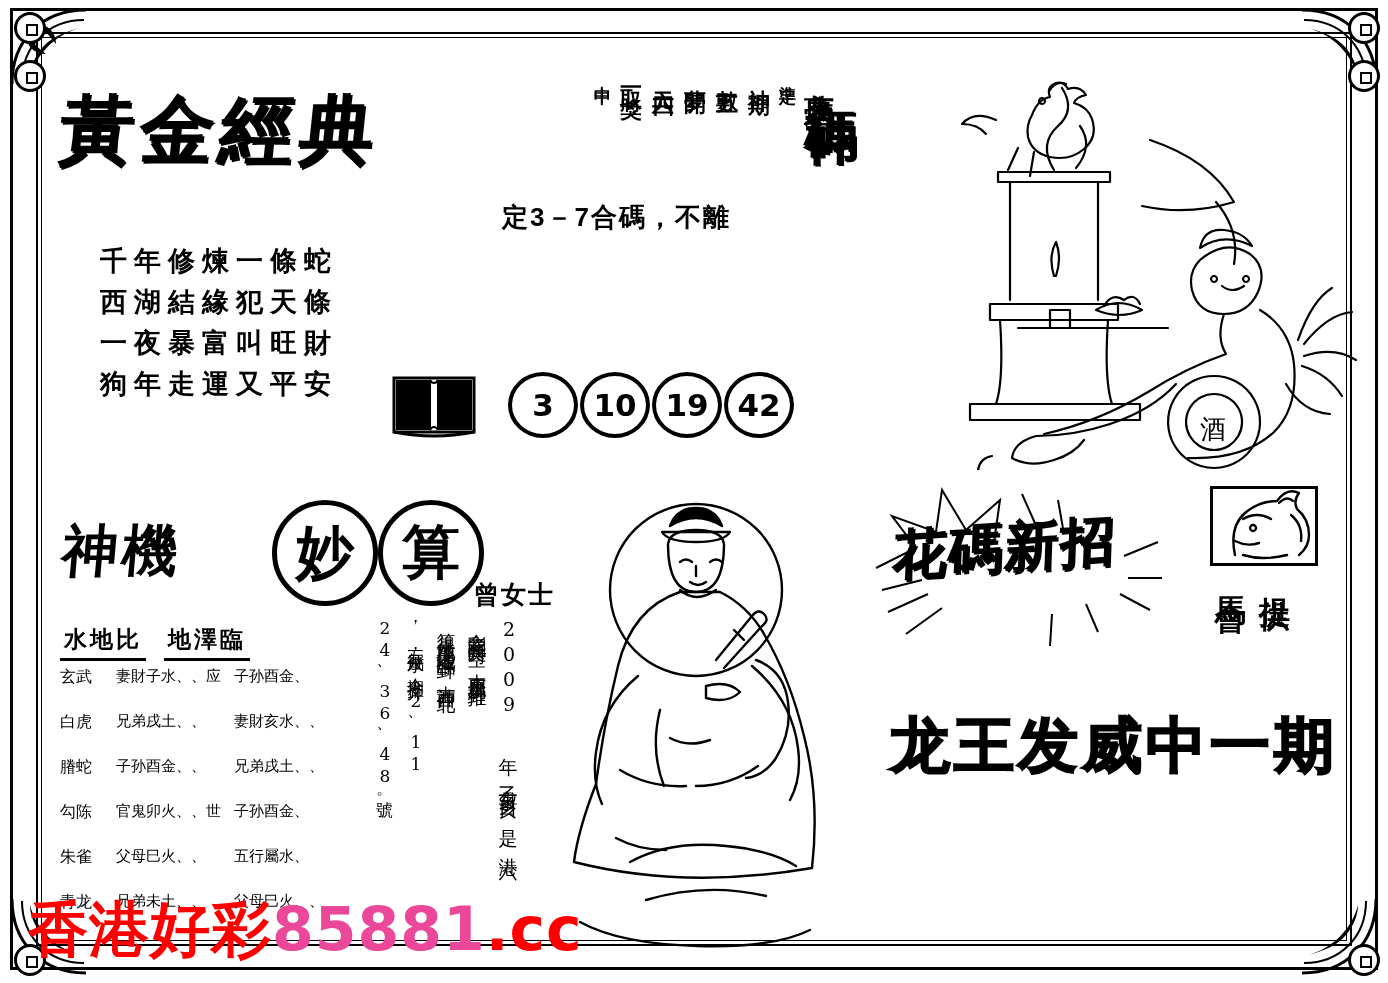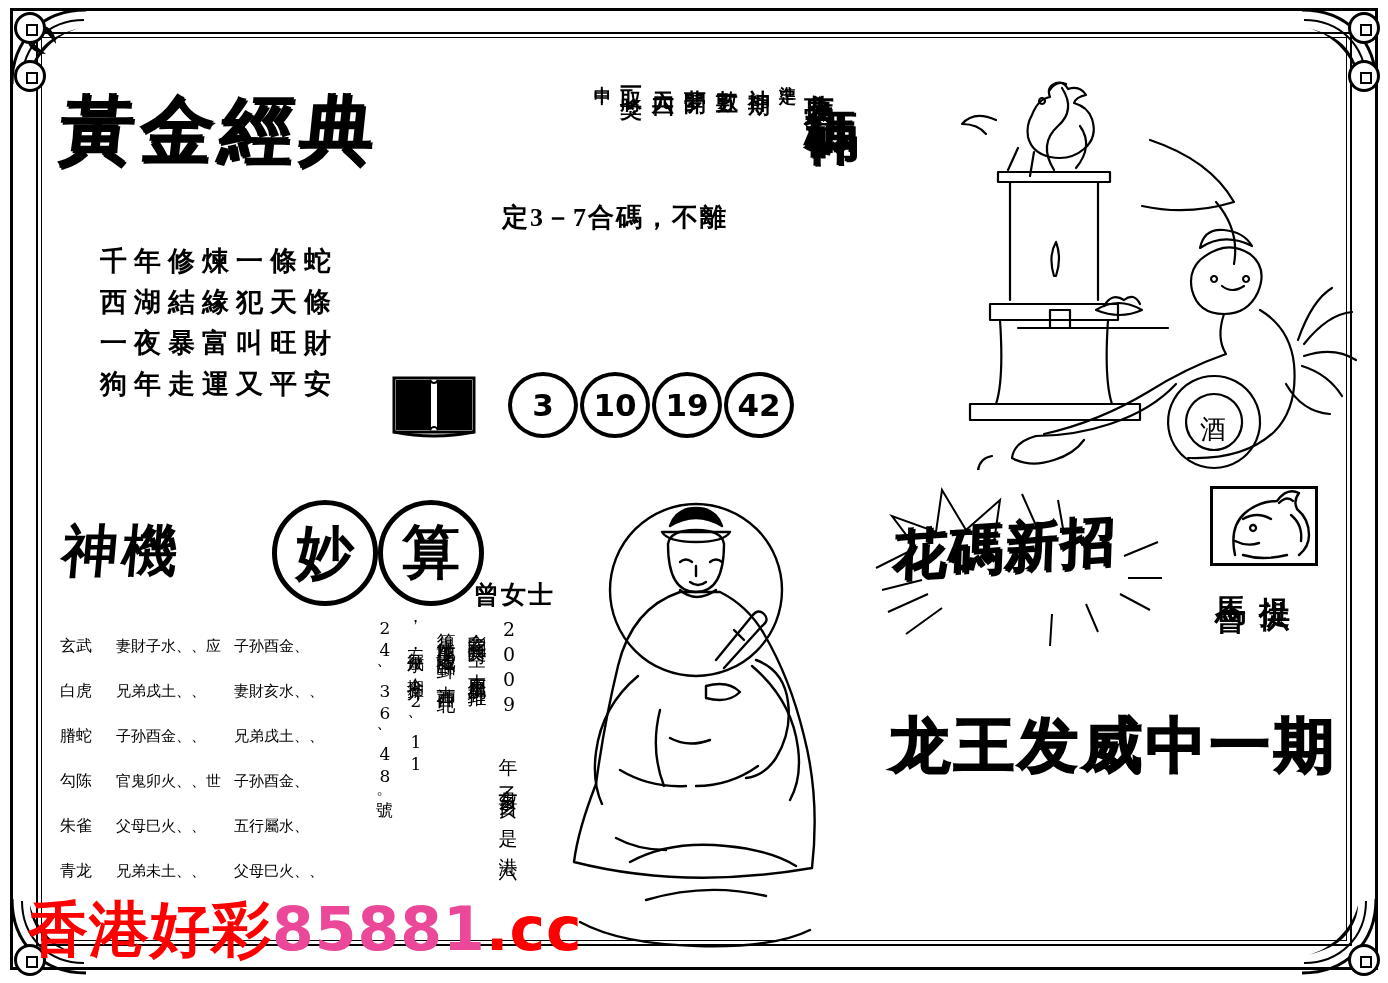--- a/index.html
+++ b/index.html
@@ -147,21 +147,21 @@
     font-weight: bold;
     font-size: 22px;
     letter-spacing: 4px;
     color: #111;
     filter: contrast(130%);
   }
   #stamp-block .col.small { font-size: 17px; letter-spacing: 2px; }
   #stamp-line {
     position: absolute;
     left: 2px; top: 128px;
-    font-family: Liberation Serif, serif;
+    font-family: Liberation Sans, sans-serif;
     font-weight: bold;
     font-size: 26px;
     letter-spacing: 2px;
     white-space: nowrap;
   }
   #password-row {
     position: absolute;
     left: 508px; top: 252px;
     font-family: "DejaVu Serif", serif;
     font-weight: bold;
@@ -246,21 +246,21 @@
     font-family: "DejaVu Serif", serif;
     font-weight: bold;
     font-size: 23px;
     letter-spacing: 3px;
     border-bottom: 3px solid #000;
     padding: 0 4px 3px 4px;
     white-space: nowrap;
   }
   #hex-table .row {
     display: flex;
-    align-items: center;
+    align-items: flex-start;
     height: 45px;
     font-family: "DejaVu Serif", serif;
     font-size: 15px;
     white-space: nowrap;
   }
   #hex-table .c-label { width: 56px; font-size: 16px; }
   #hex-table .c-a { width: 118px; }
   #hex-table .c-b { width: 120px; }
 
   
@@ -503,20 +503,24 @@
   </svg>
 
   <div id="oracle-title">
     <div class="part1">神機</div>
     <div class="circ c1">妙</div>
     <div class="circ c2">算</div>
     <div class="lady">曾女士</div>
   </div>
 
   <div id="hex-table">
+    <div class="hdr">
+      <div class="h">水地比</div>
+      <div class="h">地澤臨</div>
+    </div>
     <div class="row">
       <div class="c-label">玄武</div>
       <div class="c-a">妻財子水、、应</div>
       <div class="c-b">子孙酉金、</div>
     </div>
     <div class="row">
       <div class="c-label">白虎</div>
       <div class="c-a">兄弟戌土、、</div>
       <div class="c-b">妻財亥水、、</div>
     </div>

